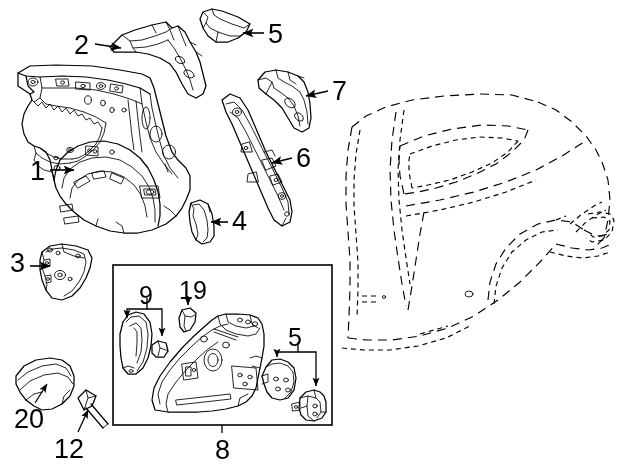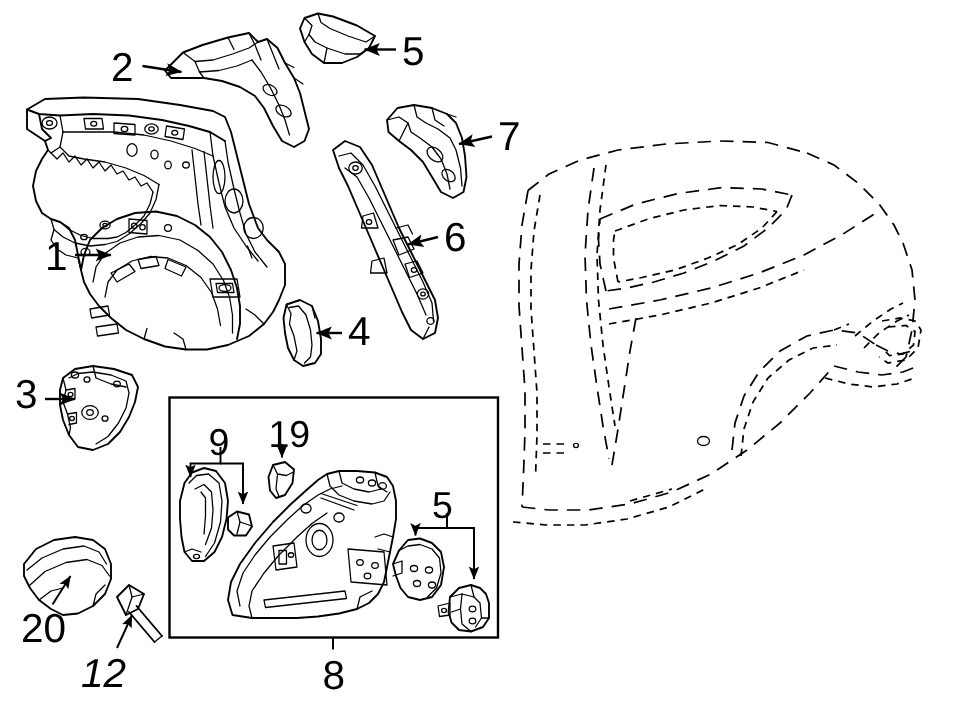--- a/index.html
+++ b/index.html
@@ -481,16 +481,16 @@
   <div class="callout-num" style="left:74px;  top:32px;">2</div>
   <div class="callout-num" style="left:10px;  top:250px;">3</div>
   <div class="callout-num" style="left:232px; top:208px;">4</div>
   <div class="callout-num" style="left:268px; top:21px;">5</div>
   <div class="callout-num" style="left:296px; top:145px;">6</div>
   <div class="callout-num" style="left:332px; top:78px;">7</div>
   <div class="callout-num" style="left:215px; top:437px;">8</div>
   <div class="callout-num small" style="left:139px; top:283px;">9</div>
   <div class="callout-num small" style="left:288px; top:325px;">5</div>
   <div class="callout-num small" style="left:179px; top:278px;">19</div>
-  <div class="callout-num" style="left:54px;  top:436px;font-style:italic;">12</div>
+  <div class="callout-num" style="left:54px;  top:436px;">12</div>
   <div class="callout-num" style="left:14px;  top:406px;">20</div>
 
 </div>
 
 </body></html>

